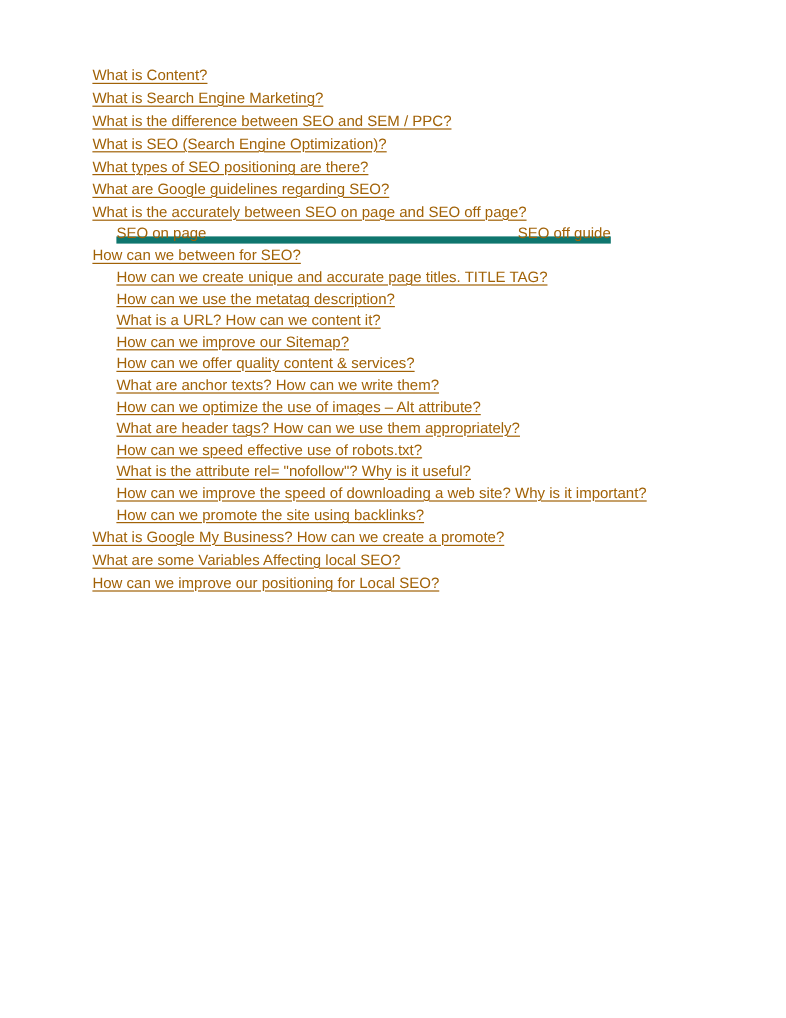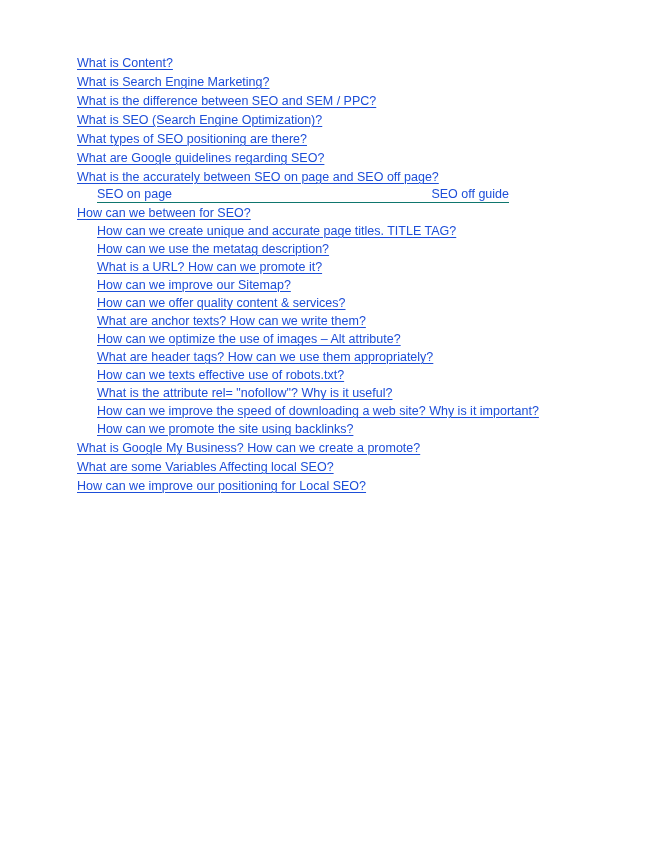--- a/index.html
+++ b/index.html
@@ -11,39 +11,39 @@
   .page {
     position: relative;
     width: 655px; height: 848px;
     background: #ffffff;
     padding: 54px 40px 0 77px;
     overflow: hidden;
   }
   .toc { width: 100%; }
   .item {
     font-size: 12.5px;
-    color: #1d4ed8;
+    color: #a16207;
     line-height: 18px;
     text-decoration: underline;
     text-decoration-thickness: 1px;
     text-underline-offset: 2px;
     white-space: nowrap;
     cursor: pointer;
   }
   .lvl0 { margin-top: 1px; }
   .toc > .lvl0:first-child { margin-top: 0; }
   .lvl1 { margin-left: 20px; }
   .twocol {
     display: flex;
     justify-content: space-between;
     width: 412px;
     line-height: 16px;
     height: 17px;
     margin-bottom: 1px;
-    border-bottom: 1px solid #0f766e;
+    border-bottom: 6px solid #0f766e;
     text-decoration: none;
   }
   .twocol span { text-decoration: none; }
 </style>
 </head>
 <body>
 
 <div class="page">
   <div class="toc" id="toc">
       <div class="item lvl0">What is Content?</div>
@@ -53,27 +53,27 @@
       <div class="item lvl0">What types of SEO positioning are there?</div>
       <div class="item lvl0">What are Google guidelines regarding SEO?</div>
       <div class="item lvl0">What is the accurately between SEO on page and SEO off page?</div>
       <div class="item lvl1 twocol">
         <span>SEO on page</span>
         <span>SEO off guide</span>
       </div>
       <div class="item lvl0">How can we between for SEO?</div>
       <div class="item lvl1">How can we create unique and accurate page titles. TITLE TAG?</div>
       <div class="item lvl1">How can we use the metatag description?</div>
-      <div class="item lvl1">What is a URL? How can we promote it?</div>
+      <div class="item lvl1">What is a URL? How can we content it?</div>
       <div class="item lvl1">How can we improve our Sitemap?</div>
       <div class="item lvl1">How can we offer quality content &amp; services?</div>
       <div class="item lvl1">What are anchor texts? How can we write them?</div>
       <div class="item lvl1">How can we optimize the use of images – Alt attribute?</div>
       <div class="item lvl1">What are header tags? How can we use them appropriately?</div>
-      <div class="item lvl1">How can we texts effective use of robots.txt?</div>
+      <div class="item lvl1">How can we speed effective use of robots.txt?</div>
       <div class="item lvl1">What is the attribute rel= "nofollow"? Why is it useful?</div>
       <div class="item lvl1">How can we improve the speed of downloading a web site? Why is it important?</div>
       <div class="item lvl1">How can we promote the site using backlinks?</div>
       <div class="item lvl0">What is Google My Business? How can we create a promote?</div>
       <div class="item lvl0">What are some Variables Affecting local SEO?</div>
       <div class="item lvl0">How can we improve our positioning for Local SEO?</div>
     </div>
 </div>
 
 </body></html>

